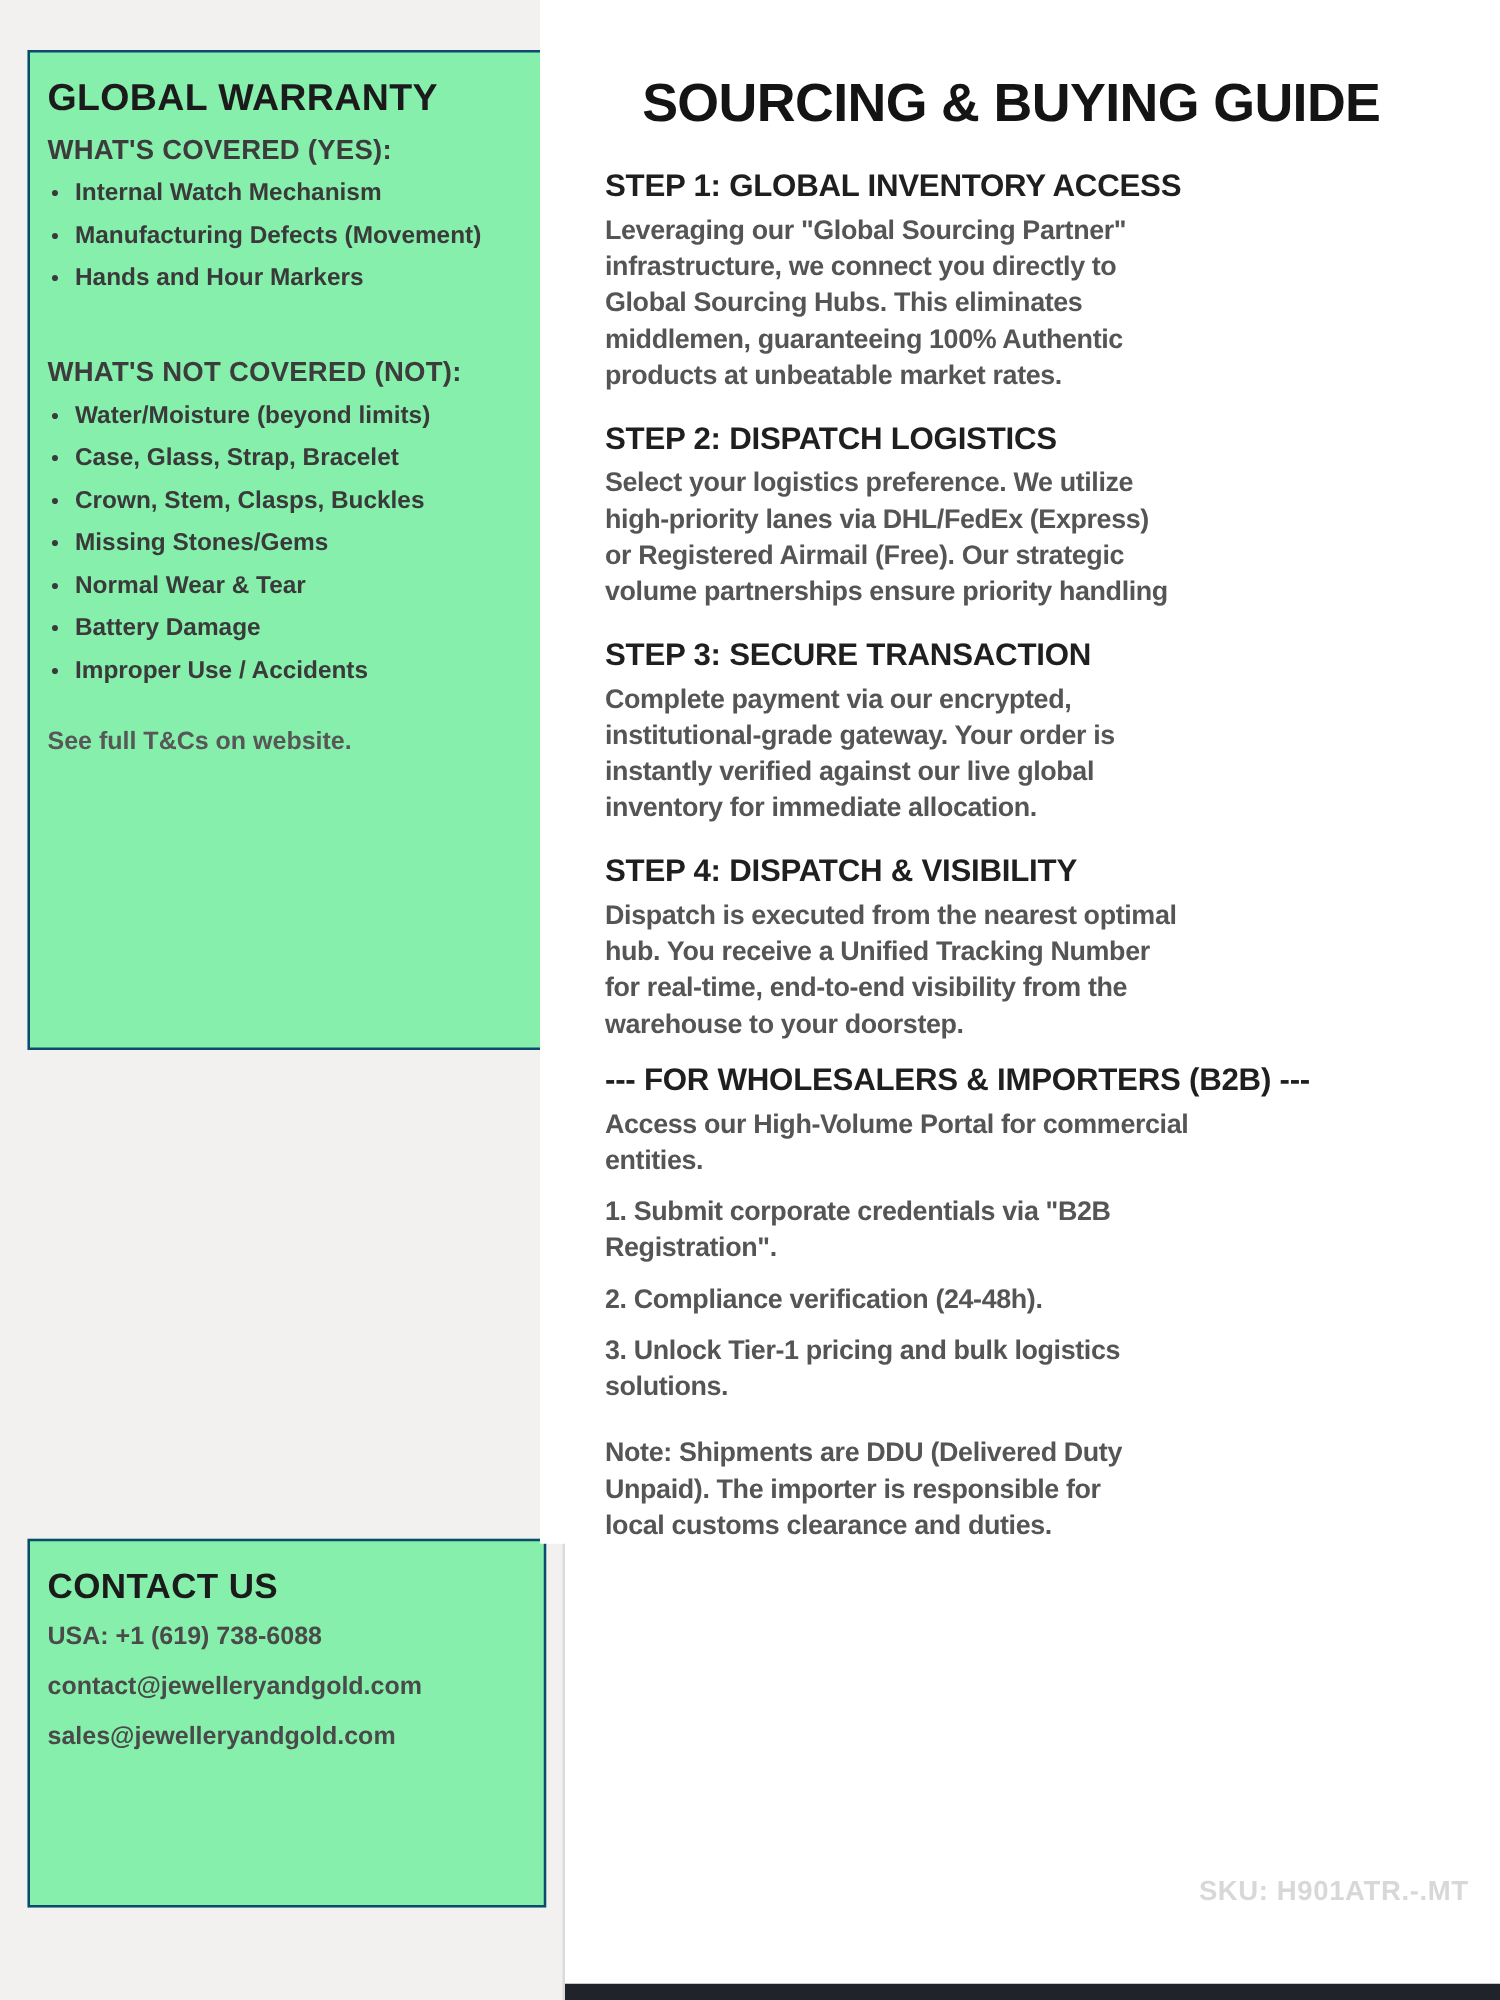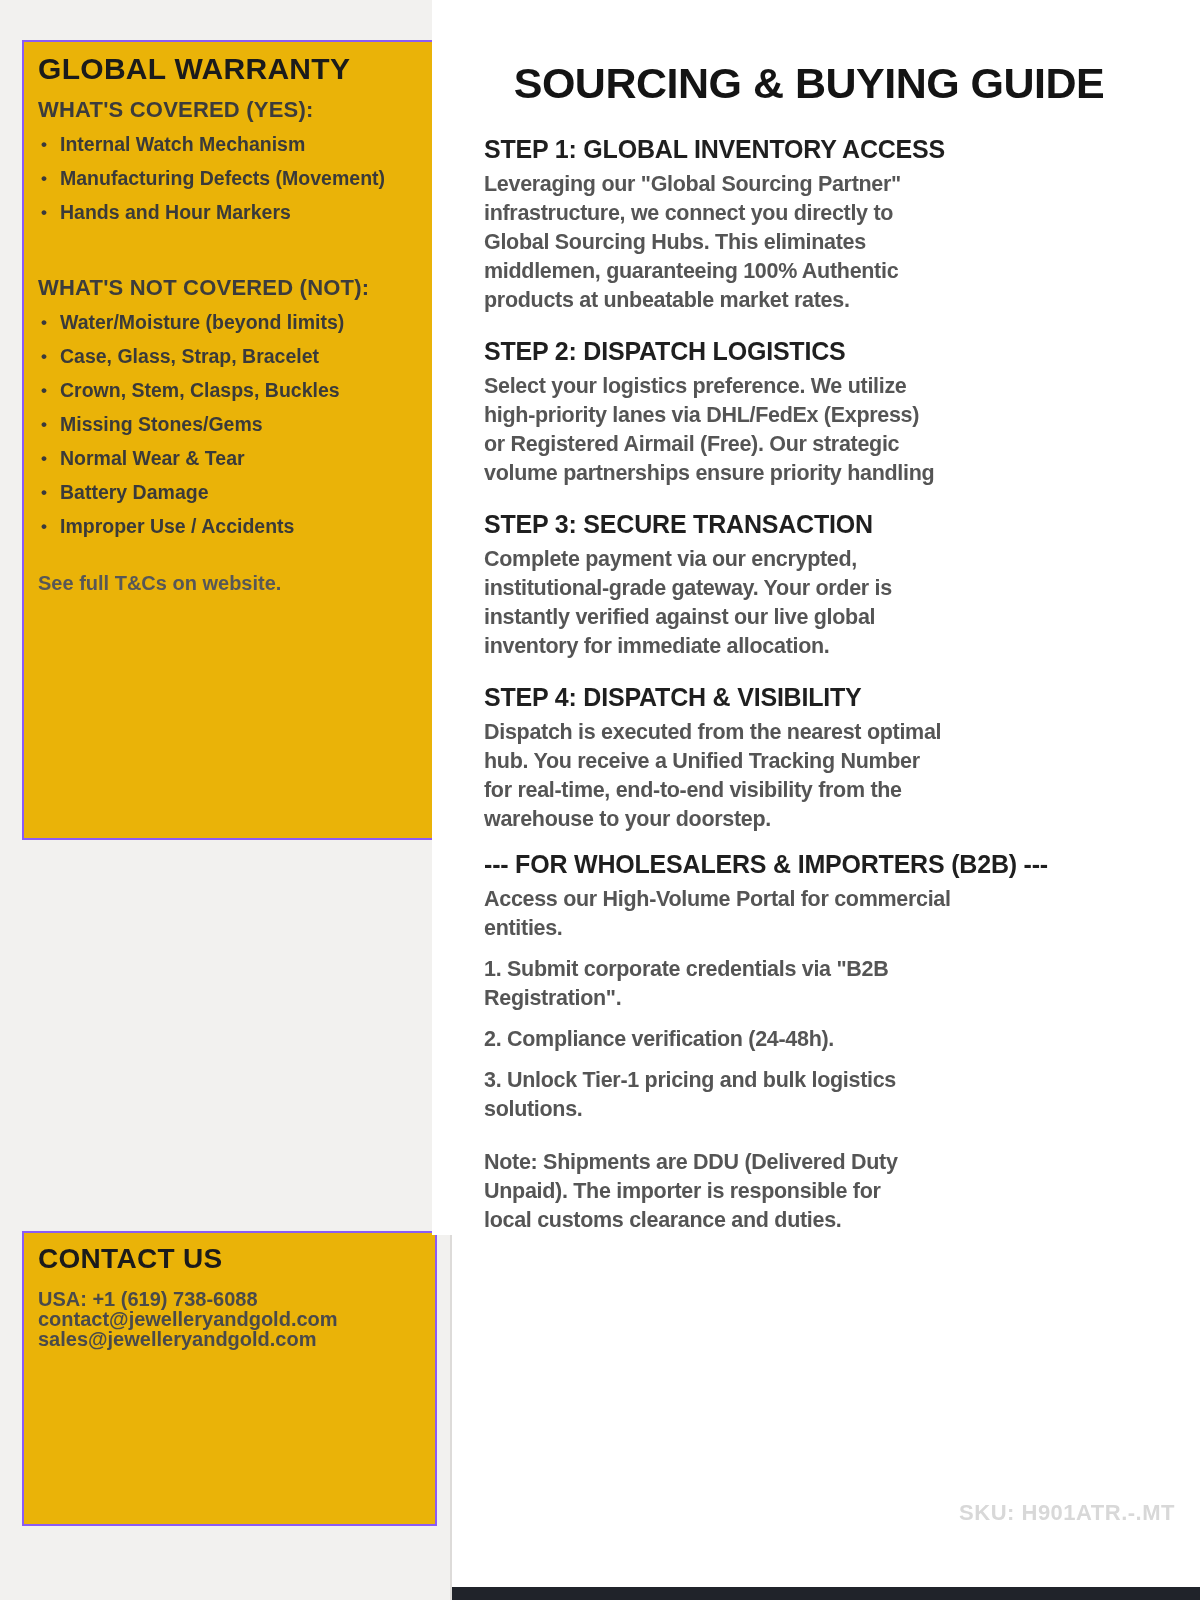--- a/index.html
+++ b/index.html
@@ -9,22 +9,22 @@
     font-family:"Liberation Sans","DejaVu Sans",sans-serif;
     -webkit-font-smoothing:antialiased;
   }
   
   .sidebar{
     position:absolute;left:0;top:0;width:452px;height:1600px;
     background:#f2f1ef;border-right:2px solid #dddbd9;box-sizing:border-box;
   }
   .side-box{
     position:absolute;left:22px;width:415px;box-sizing:border-box;
-    border:2px solid #8b5cf6;background:#eab308;
-    padding:12px 14px 0 14px;
+    border:2px solid #0c4a6e;background:#86efac;
+    padding:22px 14px 0 14px;
   }
   .box-warranty{top:40px;height:800px;}
   .box-terms{top:862px;height:346px;}
   .box-contact{top:1231px;height:295px;}
   .side-title{
     font-size:30px;font-weight:bold;color:#1b1b1b;letter-spacing:.3px;
     line-height:1;margin:0 0 14px 0;
   }
   .side-sub{
     font-size:22px;font-weight:bold;color:#3c3c3c;letter-spacing:.2px;
@@ -41,20 +41,21 @@
   .side-gap{height:22px;}
   .side-footnote{
     margin-top:36px;font-size:20px;font-weight:bold;color:#575757;
   }
   .pline{
     font-size:20px;font-weight:bold;color:#474747;line-height:25.5px;
     white-space:pre-wrap;
   }
   .contact-line{
     font-size:20px;font-weight:bold;color:#4a4a4a;line-height:20px;
+    margin-top:20px;
   }
   .contact-line.first{margin-top:16px;}
   
   .main{
     position:absolute;left:432px;top:0;width:748px;box-sizing:border-box;
     padding:62px 46px 0 52px;background:#ffffff;
   }
   .main-title{
     font-size:43px;font-weight:bold;color:#141414;line-height:1;
     letter-spacing:-.5px;text-align:center;margin:0 0 30px 0;

